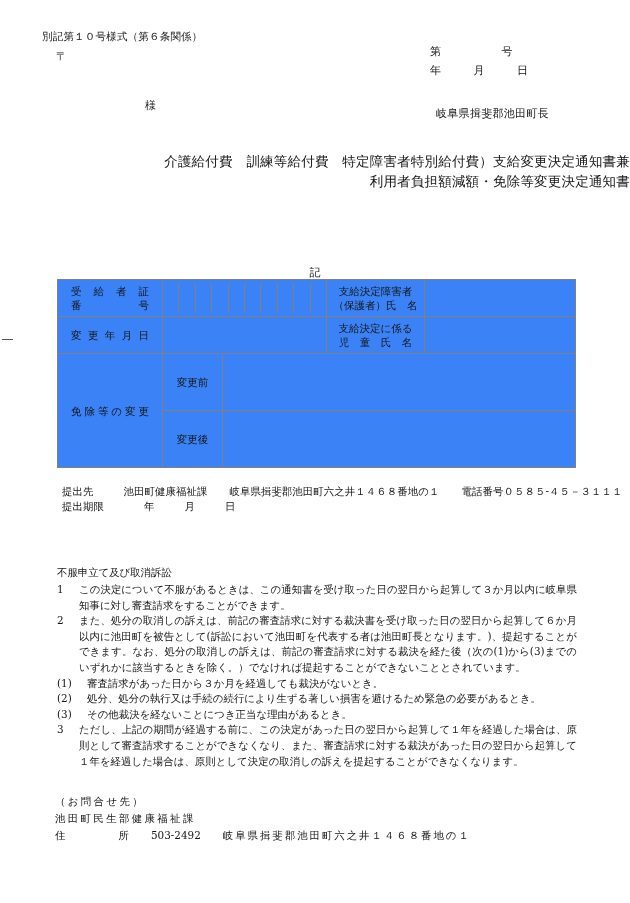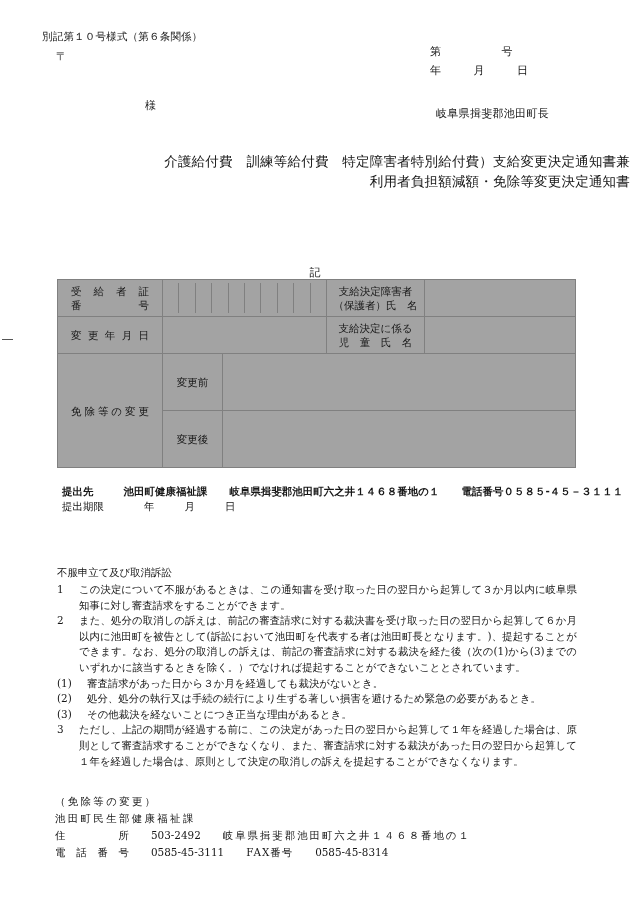--- a/index.html
+++ b/index.html
@@ -96,21 +96,21 @@
     left: 57px; top: 271px;
     width: 518px;
     border-collapse: collapse;
     table-layout: fixed;
   }
   .main-table td {
     border: 1px solid #808080;
     font-size: 10.5px;
     padding: 0;
     vertical-align: middle;
-    background: #a3a3a3;
+    background: #3b82f6;
   }
   .lbl-cell {
     text-align: center;
     line-height: 14px;
     padding: 3px 6px !important;
   }
   .lbl-spread {
     display: block;
     text-align: justify;
     text-align-last: justify;
@@ -127,21 +127,20 @@
   
   .note-submit {
     left: 73px; top: 452px;
     font-size: 10.4px;
     letter-spacing: 0.1px;
   }
   .submit-to {
     left: 62px; top: 477px;
     font-size: 10.4px;
     letter-spacing: 0.1px;
-    font-weight: bold;
   }
   .submit-due {
     left: 62px; top: 492px;
     font-size: 10.4px;
     letter-spacing: 0.1px;
   }
   .gap-s { display: inline-block; width: 22px; }
   .gap-m { display: inline-block; width: 30px; }
   .gap-l { display: inline-block; width: 40px; }
 
@@ -325,23 +324,20 @@
       <span class="appeal-num paren">(3)</span>
       <span class="appeal-text">その他裁決を経ないことにつき正当な理由があるとき。</span>
     </div>
     <div class="appeal-item">
       <span class="appeal-num">3</span>
       <span class="appeal-text">ただし、上記の期間が経過する前に、この決定があった日の翌日から起算して１年を経過した場合は、原則として審査請求することができなくなり、また、審査請求に対する裁決があった日の翌日から起算して１年を経過した場合は、原則として決定の取消しの訴えを提起することができなくなります。</span>
     </div>
   </div>
 
   <div class="abs contact">
-    <div class="c-line c-wide">（免除等の変更）</div>
+    <div class="c-line c-wide">（お問合せ先）</div>
     <div class="c-line c-wide">池田町民生部健康福祉課</div>
     <div class="c-line">
       <span class="c-label">住所</span><span class="gap-s"></span><span class="mono-num">503-2492</span><span class="gap-s"></span><span class="sp2">岐阜県揖斐郡池田町六之井１４６８番地の１</span>
     </div>
-    <div class="c-line">
-      <span class="c-label">電話番号</span><span class="gap-s"></span><span class="mono-num">0585-45-3111</span><span class="gap-s"></span><span class="sp1">FAX番号</span><span class="gap-s"></span><span class="mono-num">0585-45-8314</span>
-    </div>
   </div>
 
 </div>
 
 </body></html>

